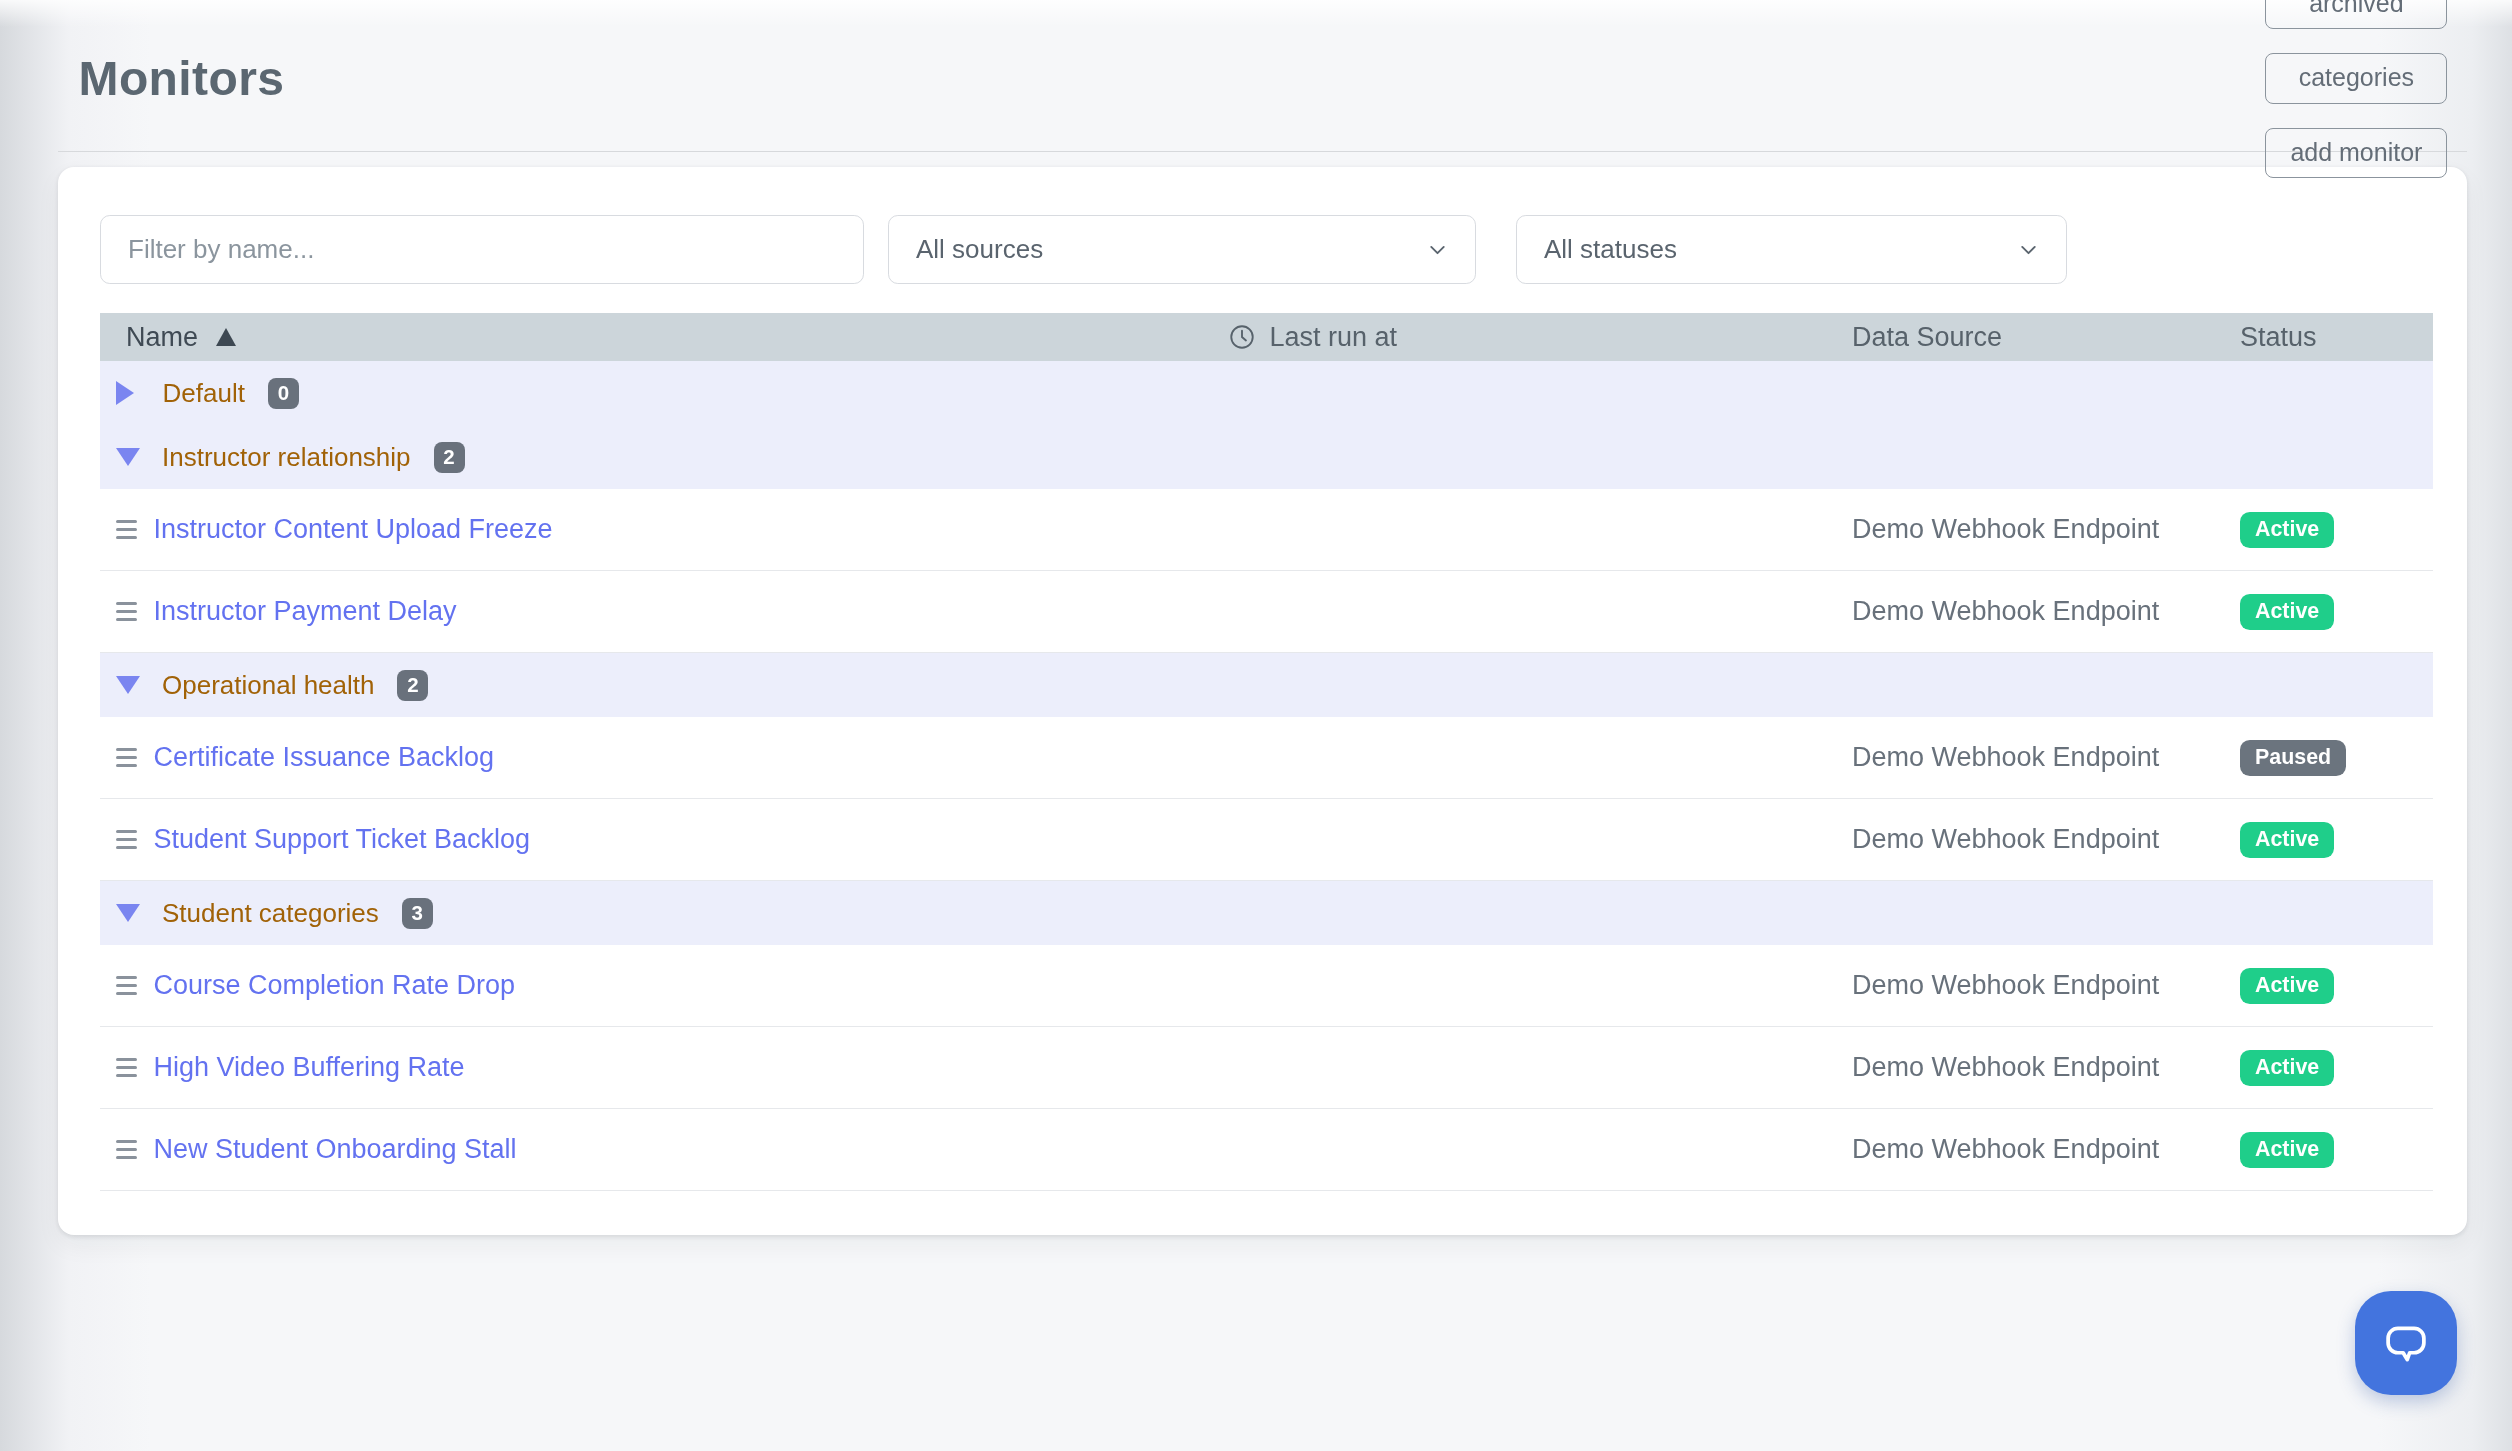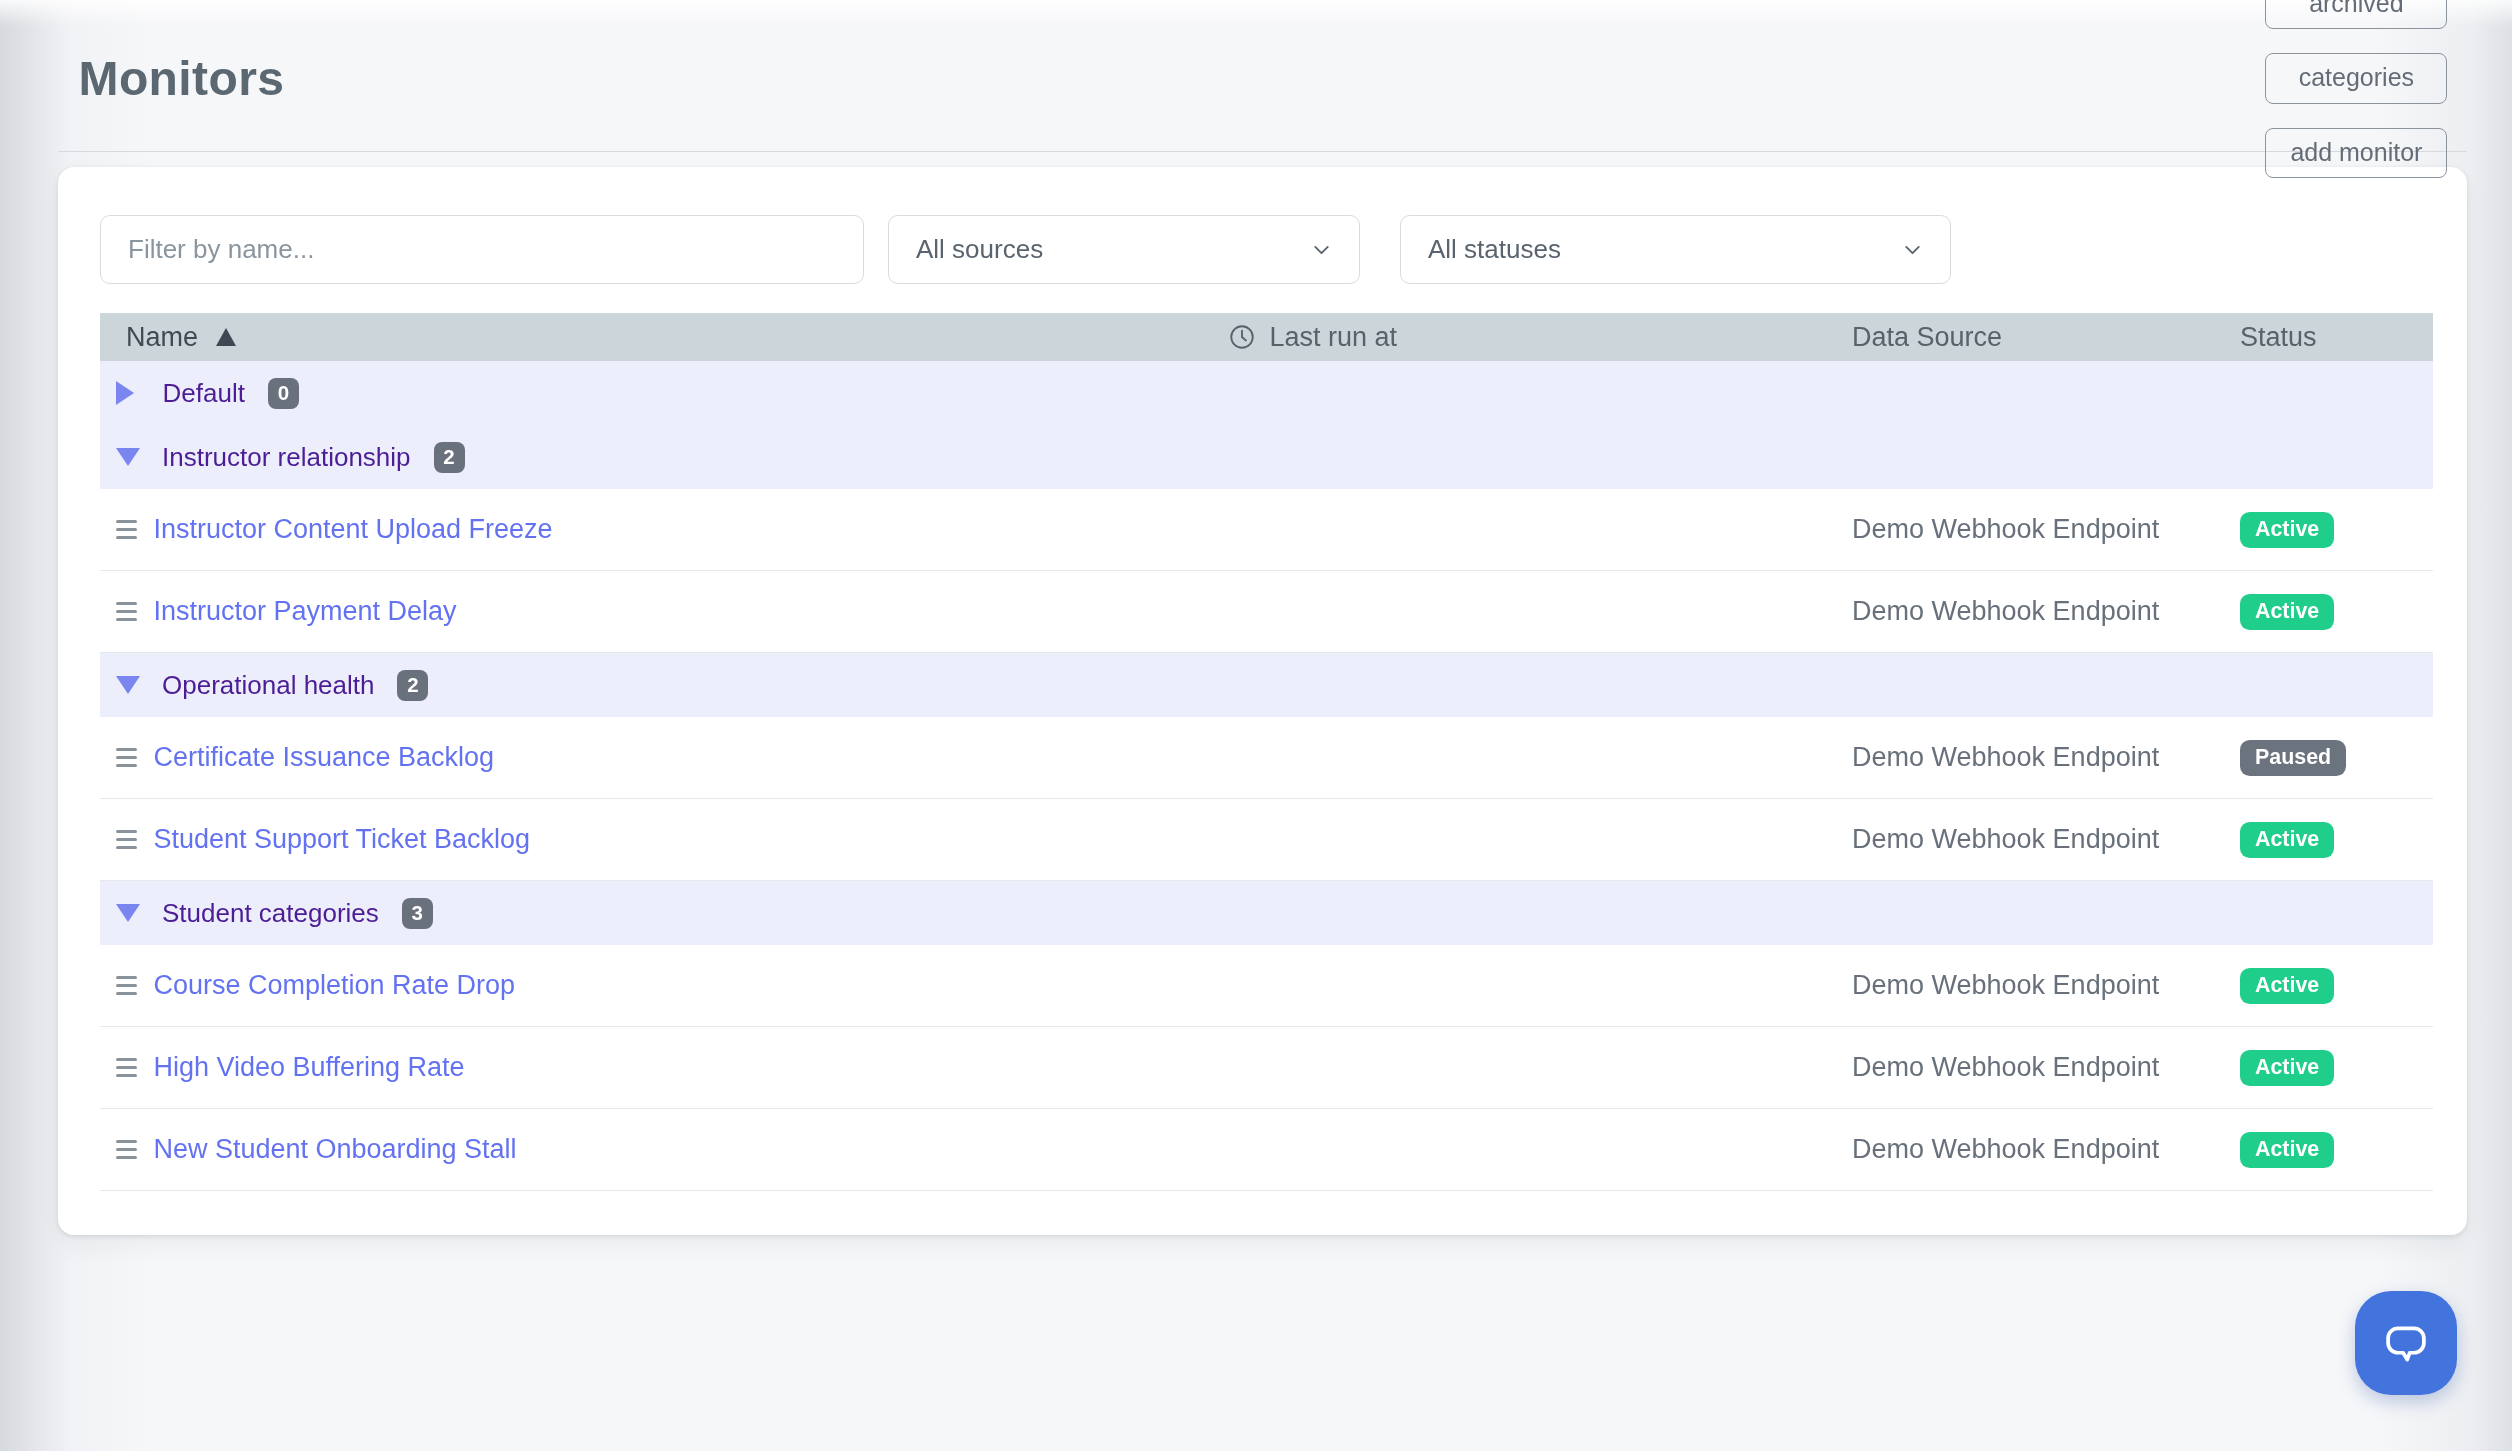--- a/index.html
+++ b/index.html
@@ -48,21 +48,21 @@
     font-family: inherit; font-size: 26px; color: #4d575f;
     padding: 0 27px; outline: none; background: #fff;
     margin-right: 24px;
   }
   .filter-input::placeholder { color: #8b959e; }
   .select {
     height: 69px; border: 1.8px solid #d8dbe0; border-radius: 9.8px; background: #fff;
     display: flex; align-items: center; justify-content: space-between;
     padding: 0 25px 0 27px; cursor: pointer;
   }
-  .select-sources  { width: 472px; margin-right: 40px; }
+  .select-sources  { width: 588px; margin-right: 40px; }
   .select-statuses { width: 551px; }
   .select .select-value { font-size: 26px; color: #5a646e; }
 
   
   .table { width: 100%; }
   .trow {
     display: grid;
     grid-template-columns: 1fr 624px 388px 193px;
     align-items: center;
   }
@@ -87,21 +87,21 @@
   .tri.down {
     border-left: 12.5px solid transparent; border-right: 12.5px solid transparent;
     border-top: 18.7px solid var(--group-triangle-purple, #7a85f0);
     margin-right: 22px;
   }
   .tri.right {
     border-top: 12.5px solid transparent; border-bottom: 12.5px solid transparent;
     border-left: 18.7px solid var(--group-triangle-purple, #7a85f0);
     margin-right: 28.5px;
   }
-  .group-label { font-size: 26px; color: #4c1d95; margin-right: 23px; }
+  .group-label { font-size: 26px; color: #a16207; margin-right: 23px; }
   .count-badge {
     min-width: 31px; height: 31px; padding: 0 7.1px;
     background: var(--count-badge-gray, #69717c); color: #ffffff;
     border-radius: 8px; font-size: 20.5px; font-weight: 700;
     display: inline-flex; align-items: center; justify-content: center;
   }
 
   
   .monitor-row { background: #fff; height: 82px; border-bottom: 1.8px solid #e6e8eb; }
   .monitor-name-cell { display: flex; align-items: center; padding-left: 16px; }

